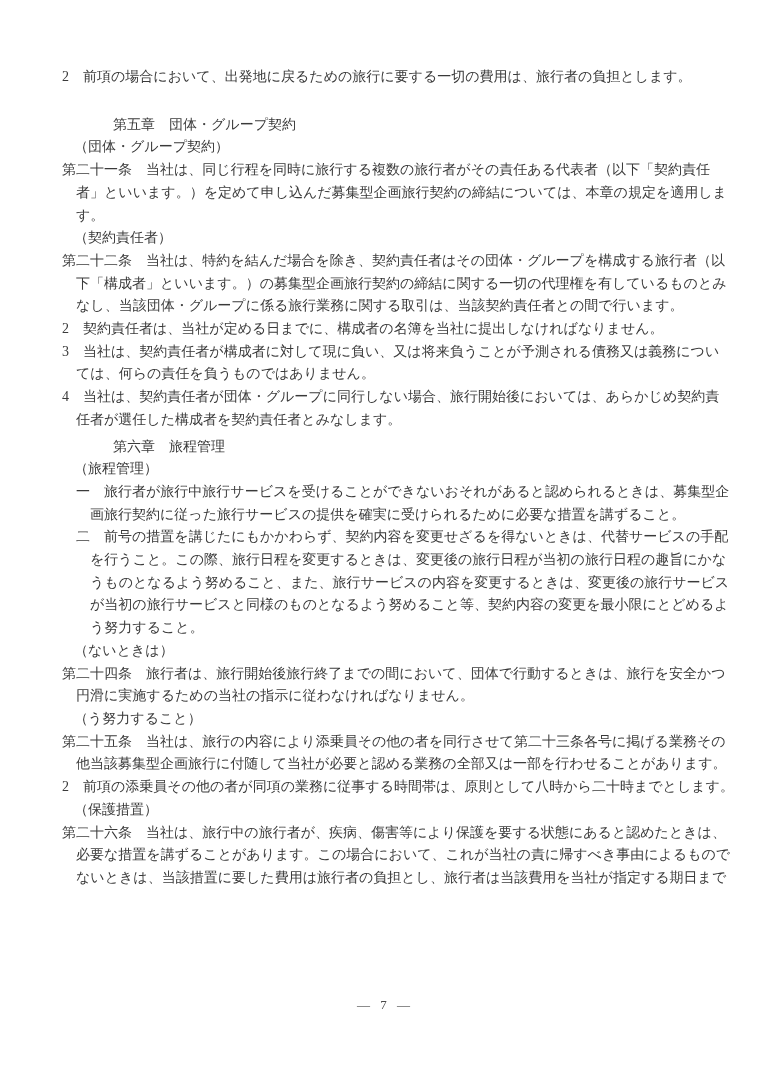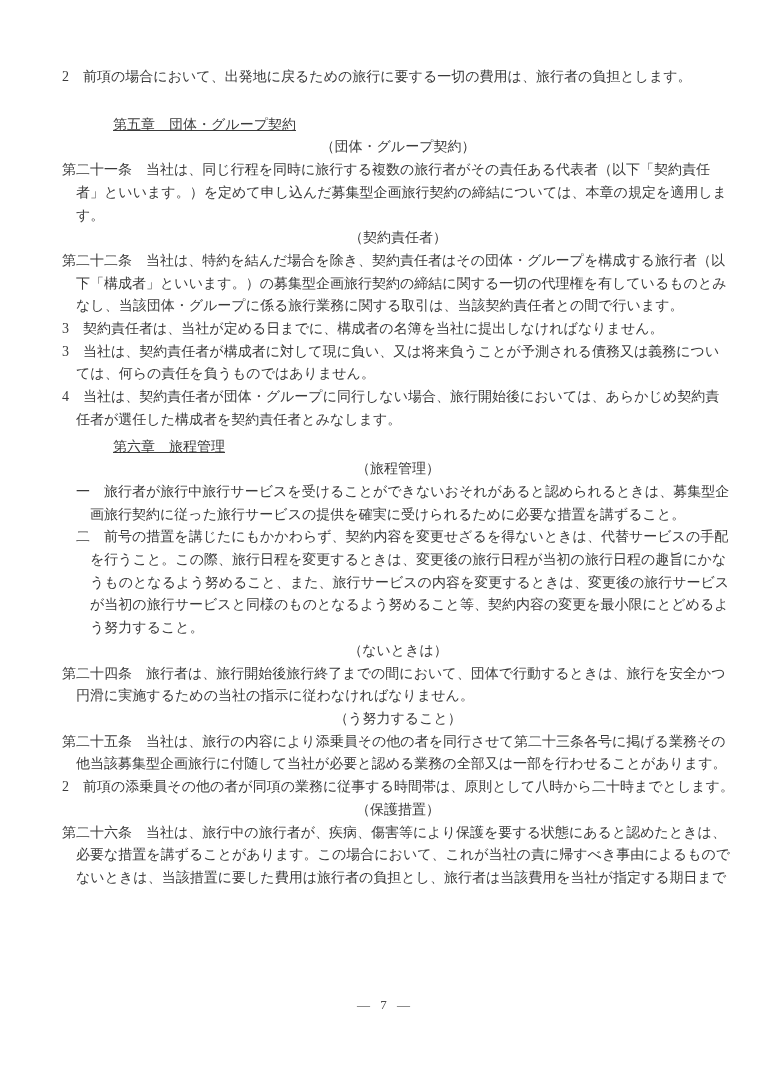--- a/index.html
+++ b/index.html
@@ -32,27 +32,25 @@
     text-indent: -14px;
   }
   
   .blk.subitem {
     padding-left: 28px;
     text-indent: -14px;
   }
   
   .blk.caption {
     padding-left: 12px;
-    text-align: center;
   }
   
   .blk.chapter {
     padding-left: 51px;
     margin-top: 25px;
-    text-decoration: underline;
   }
   .blk.chapter ~ .blk.chapter {
     margin-top: 4px;
   }
   .footer {
     position: absolute;
     top: 997px;
     left: 0;
     width: 100%;
     text-align: center;
@@ -65,21 +63,21 @@
 <body>
 
 <div class="page">
   <div class="content" id="doc-body">
       <div class="blk item">2　前項の場合において、出発地に戻るための旅行に要する一切の費用は、旅行者の負担とします。</div>
       <div class="blk chapter">第五章　団体・グループ契約</div>
       <div class="blk caption">（団体・グループ契約）</div>
       <div class="blk article">第二十一条　当社は、同じ行程を同時に旅行する複数の旅行者がその責任ある代表者（以下「契約責任<br>者」といいます。）を定めて申し込んだ募集型企画旅行契約の締結については、本章の規定を適用しま<br>す。</div>
       <div class="blk caption">（契約責任者）</div>
       <div class="blk article">第二十二条　当社は、特約を結んだ場合を除き、契約責任者はその団体・グループを構成する旅行者（以<br>下「構成者」といいます。）の募集型企画旅行契約の締結に関する一切の代理権を有しているものとみ<br>なし、当該団体・グループに係る旅行業務に関する取引は、当該契約責任者との間で行います。</div>
-      <div class="blk item">3　契約責任者は、当社が定める日までに、構成者の名簿を当社に提出しなければなりません。</div>
+      <div class="blk item">2　契約責任者は、当社が定める日までに、構成者の名簿を当社に提出しなければなりません。</div>
       <div class="blk item">3　当社は、契約責任者が構成者に対して現に負い、又は将来負うことが予測される債務又は義務につい<br>ては、何らの責任を負うものではありません。</div>
       <div class="blk item">4　当社は、契約責任者が団体・グループに同行しない場合、旅行開始後においては、あらかじめ契約責<br>任者が選任した構成者を契約責任者とみなします。</div>
       <div class="blk chapter">第六章　旅程管理</div>
       <div class="blk caption">（旅程管理）</div>
       <div class="blk subitem">一　旅行者が旅行中旅行サービスを受けることができないおそれがあると認められるときは、募集型企<br>画旅行契約に従った旅行サービスの提供を確実に受けられるために必要な措置を講ずること。</div>
       <div class="blk subitem">二　前号の措置を講じたにもかかわらず、契約内容を変更せざるを得ないときは、代替サービスの手配<br>を行うこと。この際、旅行日程を変更するときは、変更後の旅行日程が当初の旅行日程の趣旨にかな<br>うものとなるよう努めること、また、旅行サービスの内容を変更するときは、変更後の旅行サービス<br>が当初の旅行サービスと同様のものとなるよう努めること等、契約内容の変更を最小限にとどめるよ<br>う努力すること。</div>
       <div class="blk caption">（ないときは）</div>
       <div class="blk article">第二十四条　旅行者は、旅行開始後旅行終了までの間において、団体で行動するときは、旅行を安全かつ<br>円滑に実施するための当社の指示に従わなければなりません。</div>
       <div class="blk caption">（う努力すること）</div>
       <div class="blk article">第二十五条　当社は、旅行の内容により添乗員その他の者を同行させて第二十三条各号に掲げる業務その<br>他当該募集型企画旅行に付随して当社が必要と認める業務の全部又は一部を行わせることがあります。</div>

